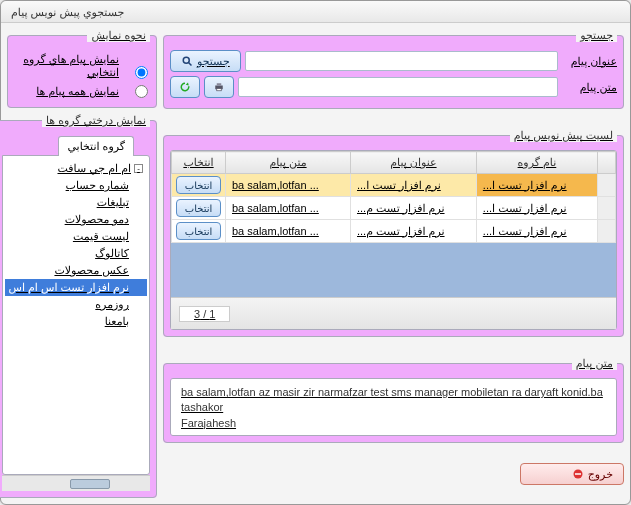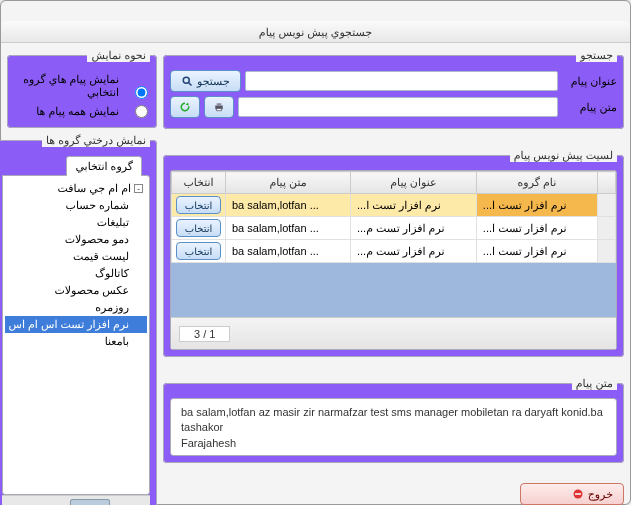--- a/index.html
+++ b/index.html
@@ -1,27 +1,27 @@
 <!DOCTYPE html>
 <html dir="rtl"><head>
 <meta charset="utf-8">
 <style>
 * { box-sizing: border-box; margin: 0; padding: 0; font-family: Tahoma, sans-serif; font-size: 11px; }
 body { background: #f0f0f0; direction: rtl; }
 .window { width: 631px; height: 505px; background: #f4f4f4; border: 1px solid #999; border-radius: 6px; box-shadow: 0 0 3px rgba(0,0,0,0.2); }
-.titlebar { height: 22px; background: linear-gradient(#fafafa,#e8e8e8); border-bottom: 1px solid #ccc; border-radius: 6px 6px 0 0; padding: 0 10px; line-height: 22px; color: #333; text-align: center; margin-top: 20px; }
+.titlebar { height: 22px; background: linear-gradient(#fafafa,#e8e8e8); border-bottom: 1px solid #ccc; border-radius: 6px 6px 0 0; padding: 0 10px; line-height: 22px; color: #333; text-align: left; }
 .body { padding: 6px; display: flex; gap: 6px; height: calc(100% - 22px); }
 .col-right { width: 150px; display: flex; flex-direction: column; gap: 6px; }
 .col-left { flex: 1; display: flex; flex-direction: column; gap: 20px; }
-fieldset { border: 1px solid #aab; border-radius: 4px; padding: 8px 6px 6px; position: relative; background: #8b5cf6; }
+fieldset { border: 1px solid #aab; border-radius: 4px; padding: 8px 6px 6px; position: relative; background: #f0abfc; text-decoration: underline; }
 legend { padding: 0 4px; color: #333; background: #f4f4f4; }
 .radio-row { display: flex; align-items: flex-end; gap: 16px; padding: 3px 2px; }
 .radio-row input { margin: 0; }
 .tree-box { flex: 1; display: flex; flex-direction: column; }
-.tab { display: inline-block; background: #fff; border: 1px solid #aab; border-bottom: none; padding: 3px 8px; border-radius: 3px 3px 0 0; margin-right: 8px; position: relative; top: 1px; z-index: 2; }
+.tab { display: inline-block; background: #fff; border: 1px solid #aab; border-bottom: none; padding: 3px 8px; border-radius: 3px 3px 0 0; margin-right: 16px; position: relative; top: 1px; z-index: 2; }
 .tree { flex: 1; background: #fff; border: 1px solid #aab; border-radius: 0 3px 3px 3px; overflow: auto; padding: 4px 2px; }
 .tree-root { display: flex; align-items: center; gap: 3px; padding: 2px 4px; }
 .tree-toggle { width: 9px; height: 9px; border: 1px solid #888; font-size: 8px; line-height: 7px; text-align: center; background: #fff; }
 .tree-item { padding: 2px 18px 2px 4px; cursor: default; white-space: nowrap; }
 .tree-item.selected { background: #3f7ddb; color: #fff; }
 .scroll-h { height: 16px; background: #e8e8e8; border-top: 1px solid #ccc; display: flex; align-items: center; }
 .scroll-thumb { width: 40px; height: 10px; background: #bcd; border: 1px solid #89a; border-radius: 2px; margin-right: 40px; }
 .search-row { display: flex; align-items: center; gap: 4px; margin-bottom: 4px; }
 .search-row label { width: 55px; text-align: right; }
 .search-row input[type=text] { flex: 1; height: 20px; border: 1px solid #abc; border-radius: 2px; padding: 0 4px; background: #fff; direction: ltr; }
@@ -166,22 +166,22 @@
             <span class="tree-toggle">-</span>
             <span>ام ام جي سافت</span>
           </div>
           <div id="tree-items">
               <div class="tree-item">شماره حساب</div>
               <div class="tree-item">تبليغات</div>
               <div class="tree-item">دمو محصولات</div>
               <div class="tree-item">ليست قيمت</div>
               <div class="tree-item">كاتالوگ</div>
               <div class="tree-item">عكس محصولات</div>
+              <div class="tree-item selected">نرم افزار تست اس ام اس</div>
               <div class="tree-item">روزمره</div>
-              <div class="tree-item selected">نرم افزار تست اس ام اس</div>
               <div class="tree-item">بامعنا</div>
             </div>
         </div>
         <div class="scroll-h">
             <div class="scroll-thumb"></div>
           </div>
       </fieldset>
     </div>
   </div>
 </div>

